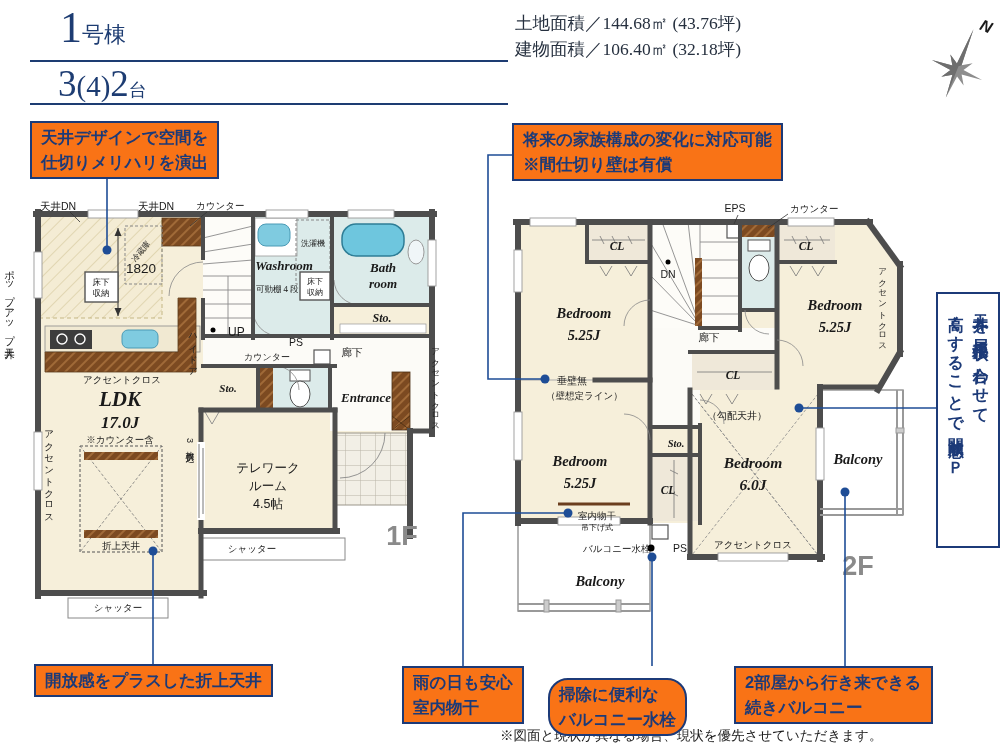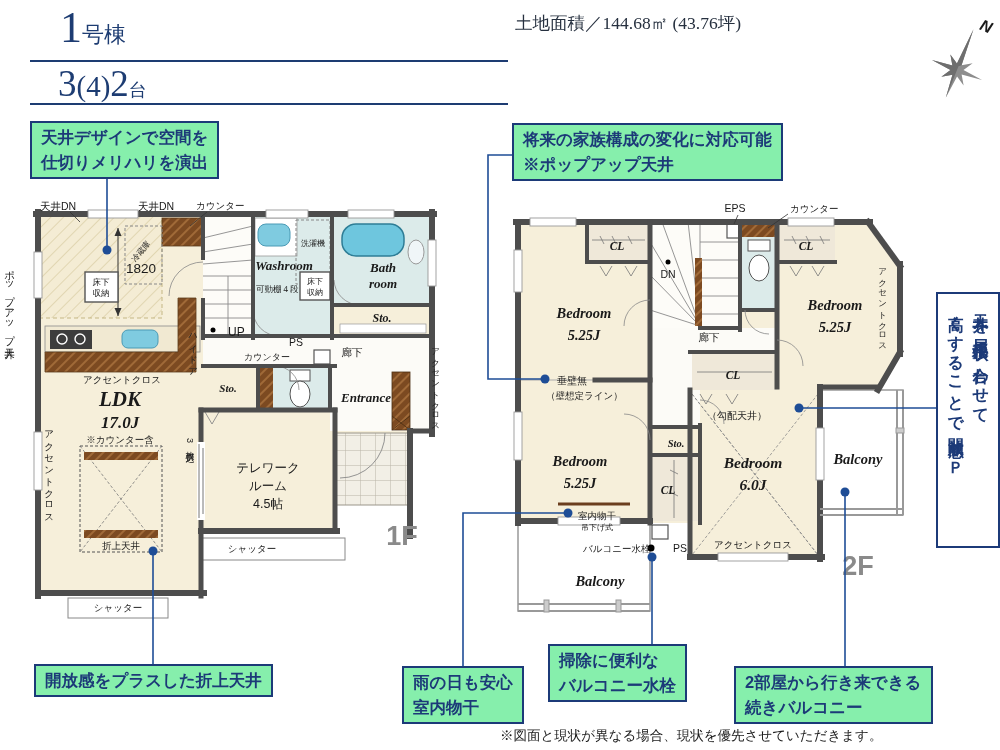--- a/index.html
+++ b/index.html
@@ -14,21 +14,21 @@
   .planline{left:58px;top:62px;color:#1d3c72;font-family:"Liberation Serif",serif;
             display:flex;align-items:baseline;white-space:nowrap;}
   .planline .n1{font-size:37px;}
   .planline .n2{font-size:29px;}
   .planline .desc{font-size:19px;letter-spacing:1px;}
   .planline .n3{font-size:37px;}
   .planline .u{font-size:18px;}
   .areas{left:515px;top:10px;font-family:"Liberation Serif",serif;font-size:17.5px;
          color:#26303f;line-height:1.5;}
   
-  .callout{position:absolute;background:#86efac;border:2px solid #1c3a78;color:#1c3a78;
+  .callout{position:absolute;background:#f97316;border:2px solid #1c3a78;color:#1c3a78;
            font-weight:bold;font-size:16.5px;line-height:1.5;padding:2px 9px;
            white-space:nowrap;z-index:30;}
   .vcallout{position:absolute;background:#fff;border:2px solid #1c3a78;color:#1c3a78;
             font-weight:bold;font-size:16px;line-height:1.55;padding:8px 5px;
             writing-mode:vertical-rl;letter-spacing:2px;z-index:30;}
   
   .vlabel{position:absolute;writing-mode:vertical-rl;color:#222;z-index:20;
           letter-spacing:1px;}
   .disclaimer{left:500px;top:727px;width:496px;font-size:13.5px;
               color:#1a1a1a;}
@@ -46,20 +46,21 @@
 <div class="abs rule" style="left:30px;top:60px;width:478px;"></div>
 <div class="abs planline">
   <span class="n1">3</span>
   <span class="n2">(4)</span>
   <span class="n3">2</span>
   <span class="u">台</span>
 </div>
 <div class="abs rule" style="left:30px;top:103px;width:478px;"></div>
 <div class="abs areas">
   <div>土地面積／144.68㎡ (43.76坪)</div>
+  <div>建物面積／106.40㎡ (32.18坪)</div>
 </div>
 
 <svg width="1000" height="750" viewBox="0 0 1000 750">
 <defs>
   <pattern id="wood" width="7" height="7" patternUnits="userSpaceOnUse" patternTransform="rotate(45)">
     <rect width="7" height="7" fill="#7c4a21"></rect>
         <line x1="1" y1="0" x2="1" y2="7" stroke="#a06a38" stroke-width="2"></line>
   </pattern>
   <pattern id="hatch" width="9" height="9" patternUnits="userSpaceOnUse" patternTransform="rotate(45)">
     <rect width="9" height="9" fill="#f4ecd4"></rect>
@@ -395,34 +396,34 @@
 <div class="vlabel" style="left:183px;top:438px;font-size:9px;">3枚引込戸</div>
 <div class="vlabel" style="left:430px;top:342px;font-size:8.5px;">アクセントクロス</div>
 <div class="vlabel" style="left:877px;top:262px;font-size:8.5px;">アクセントクロス</div>
 
 <div class="callout" style="left:30px;top:121px;">
   <div>天井デザインで空間を</div>
   <div>仕切りメリハリを演出</div>
 </div>
 <div class="callout" style="left:512px;top:123px;">
   <div>将来の家族構成の変化に対応可能</div>
-  <div>※ポップアップ天井</div>
+  <div>※間仕切り壁は有償</div>
 </div>
 <div class="vcallout" style="left:936px;top:292px;height:236px;">
   <div>天井を屋根形状に合わせて</div>
   <div>高くすることで開放感ＵＰ</div>
 </div>
 <div class="callout" style="left:34px;top:664px;">
   <div>開放感をプラスした折上天井</div>
 </div>
 <div class="callout" style="left:402px;top:666px;">
   <div>雨の日も安心</div>
   <div>室内物干</div>
 </div>
-<div class="callout" style="left:548px;top:644px;">
+<div class="callout" style="left:548px;top:678px;border-radius:20px;">
   <div>掃除に便利な</div>
   <div>バルコニー水栓</div>
 </div>
 <div class="callout" style="left:710px;top:666px;margin-left:24px;">
   <div>2部屋から行き来できる</div>
   <div>続きバルコニー</div>
 </div>
 
 <div class="abs disclaimer">※図面と現状が異なる場合、現状を優先させていただきます。</div>
 

